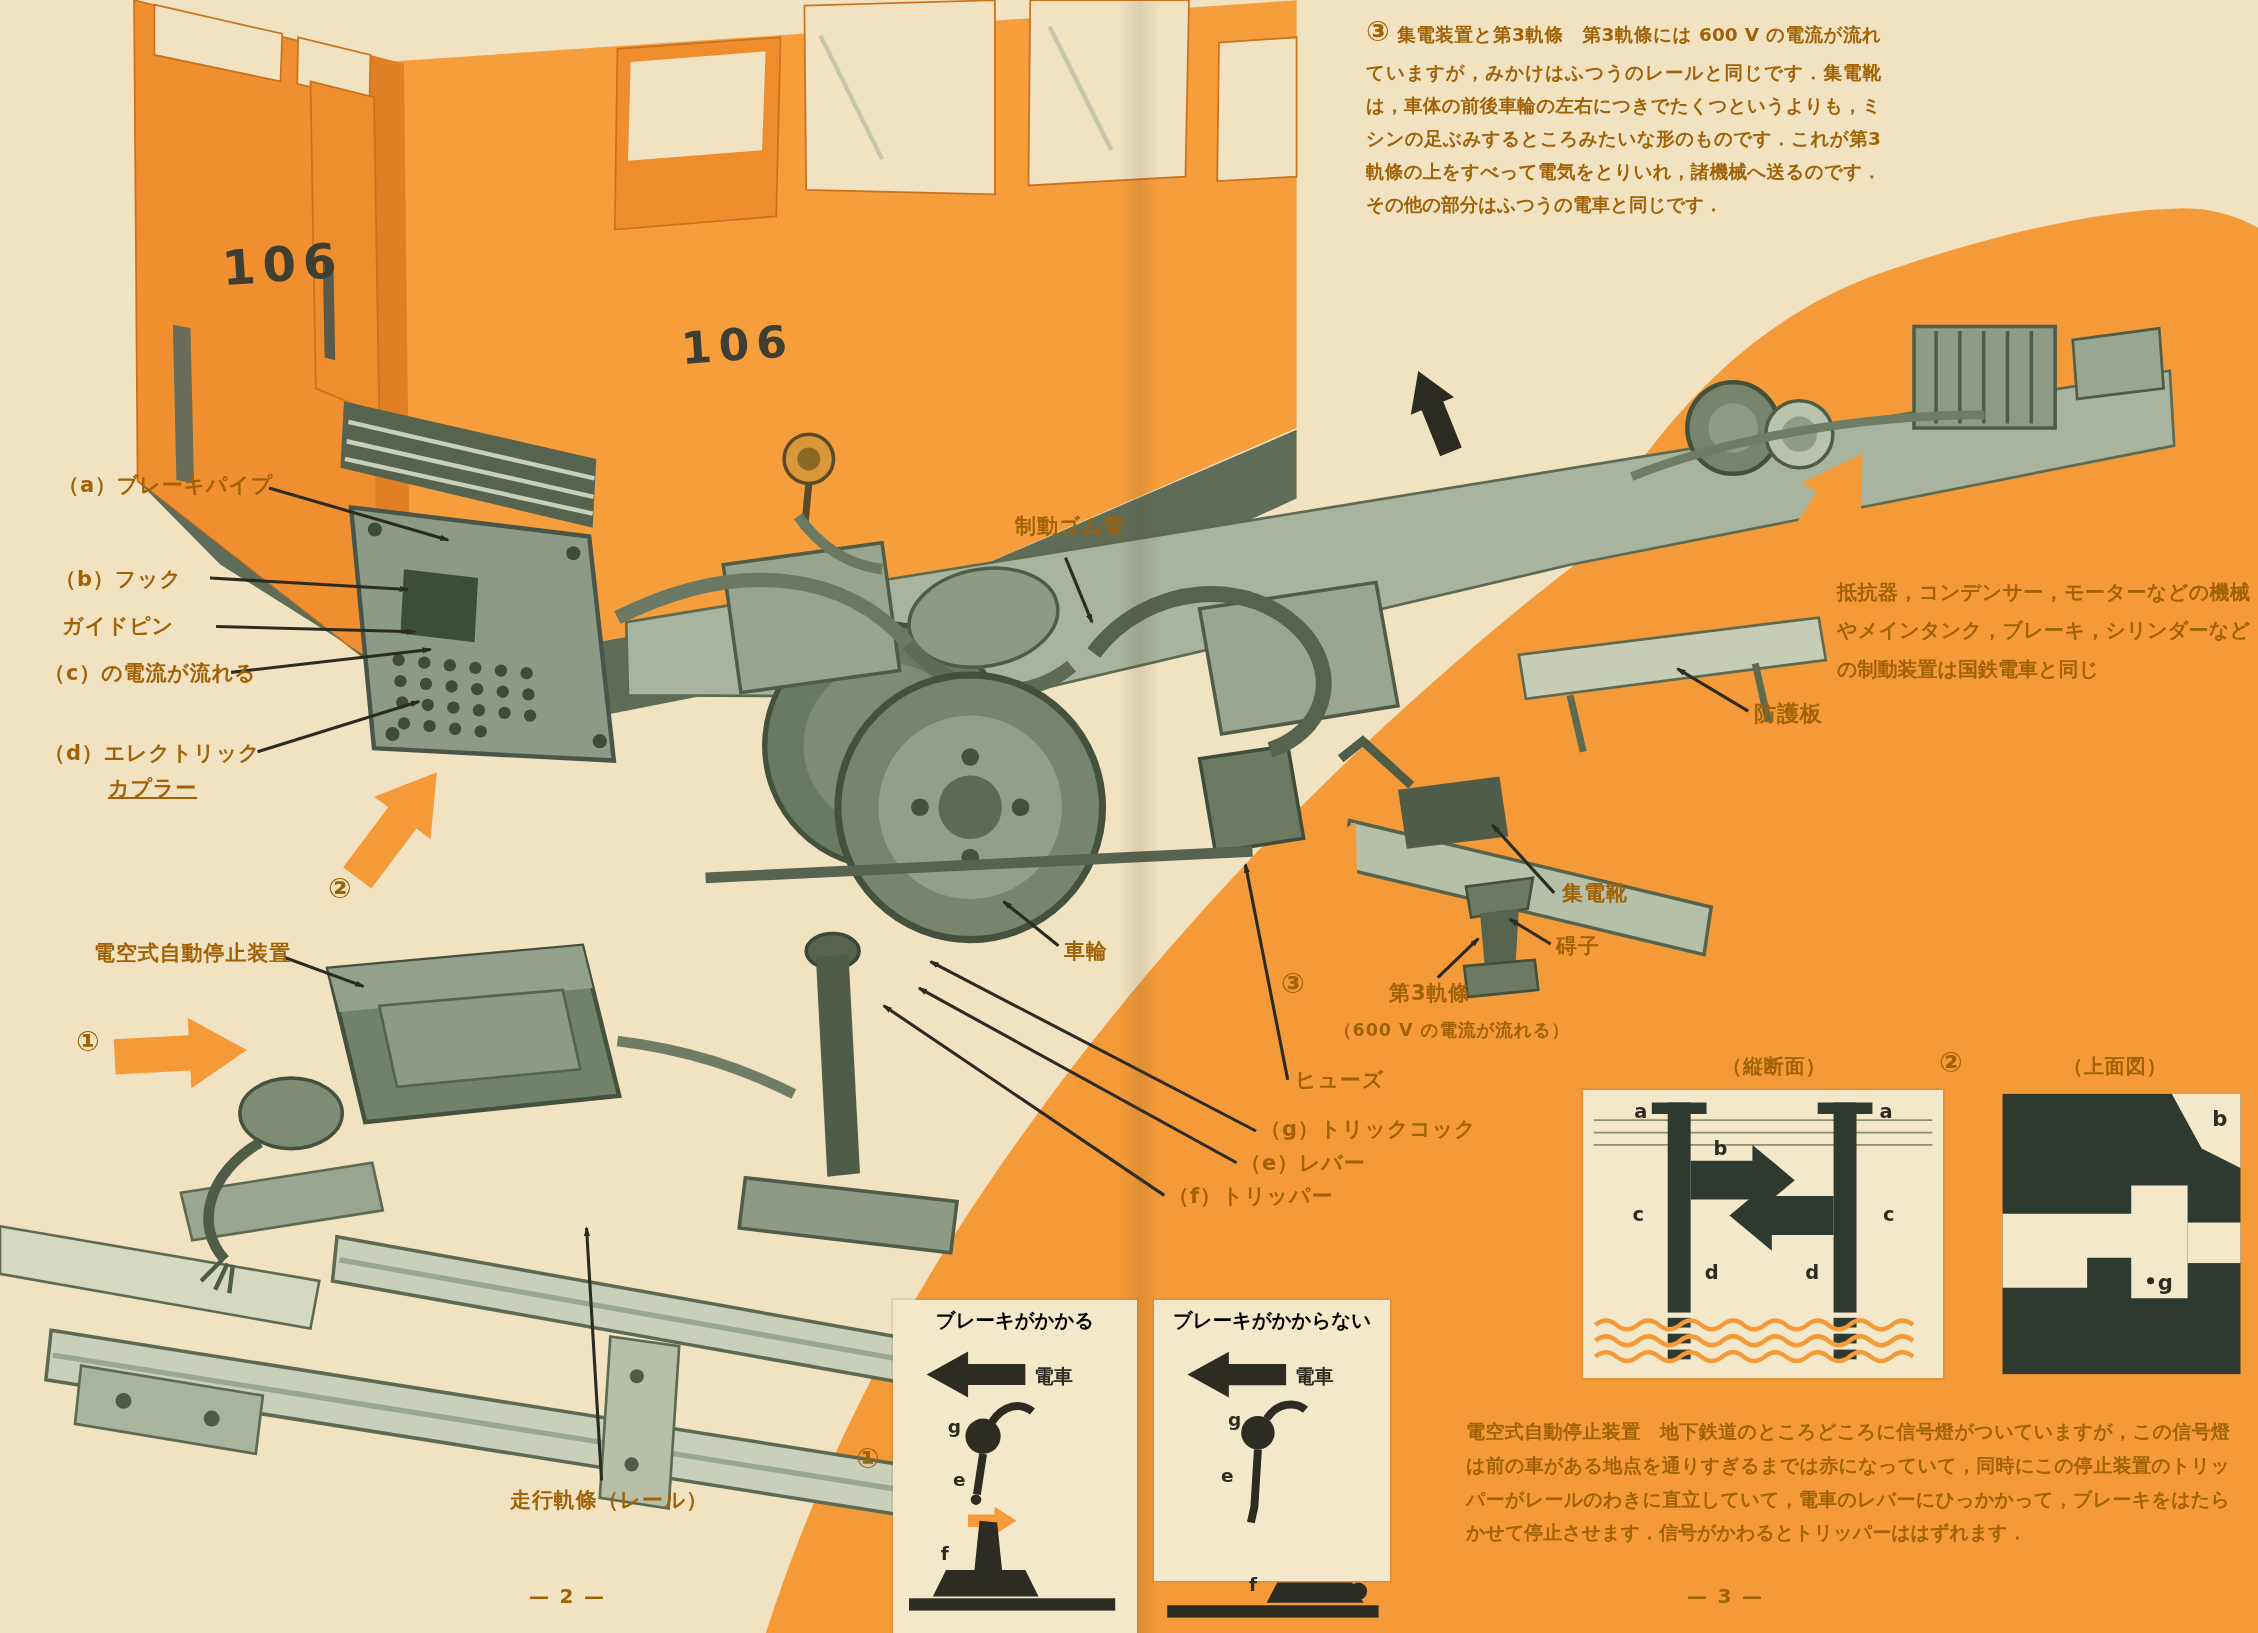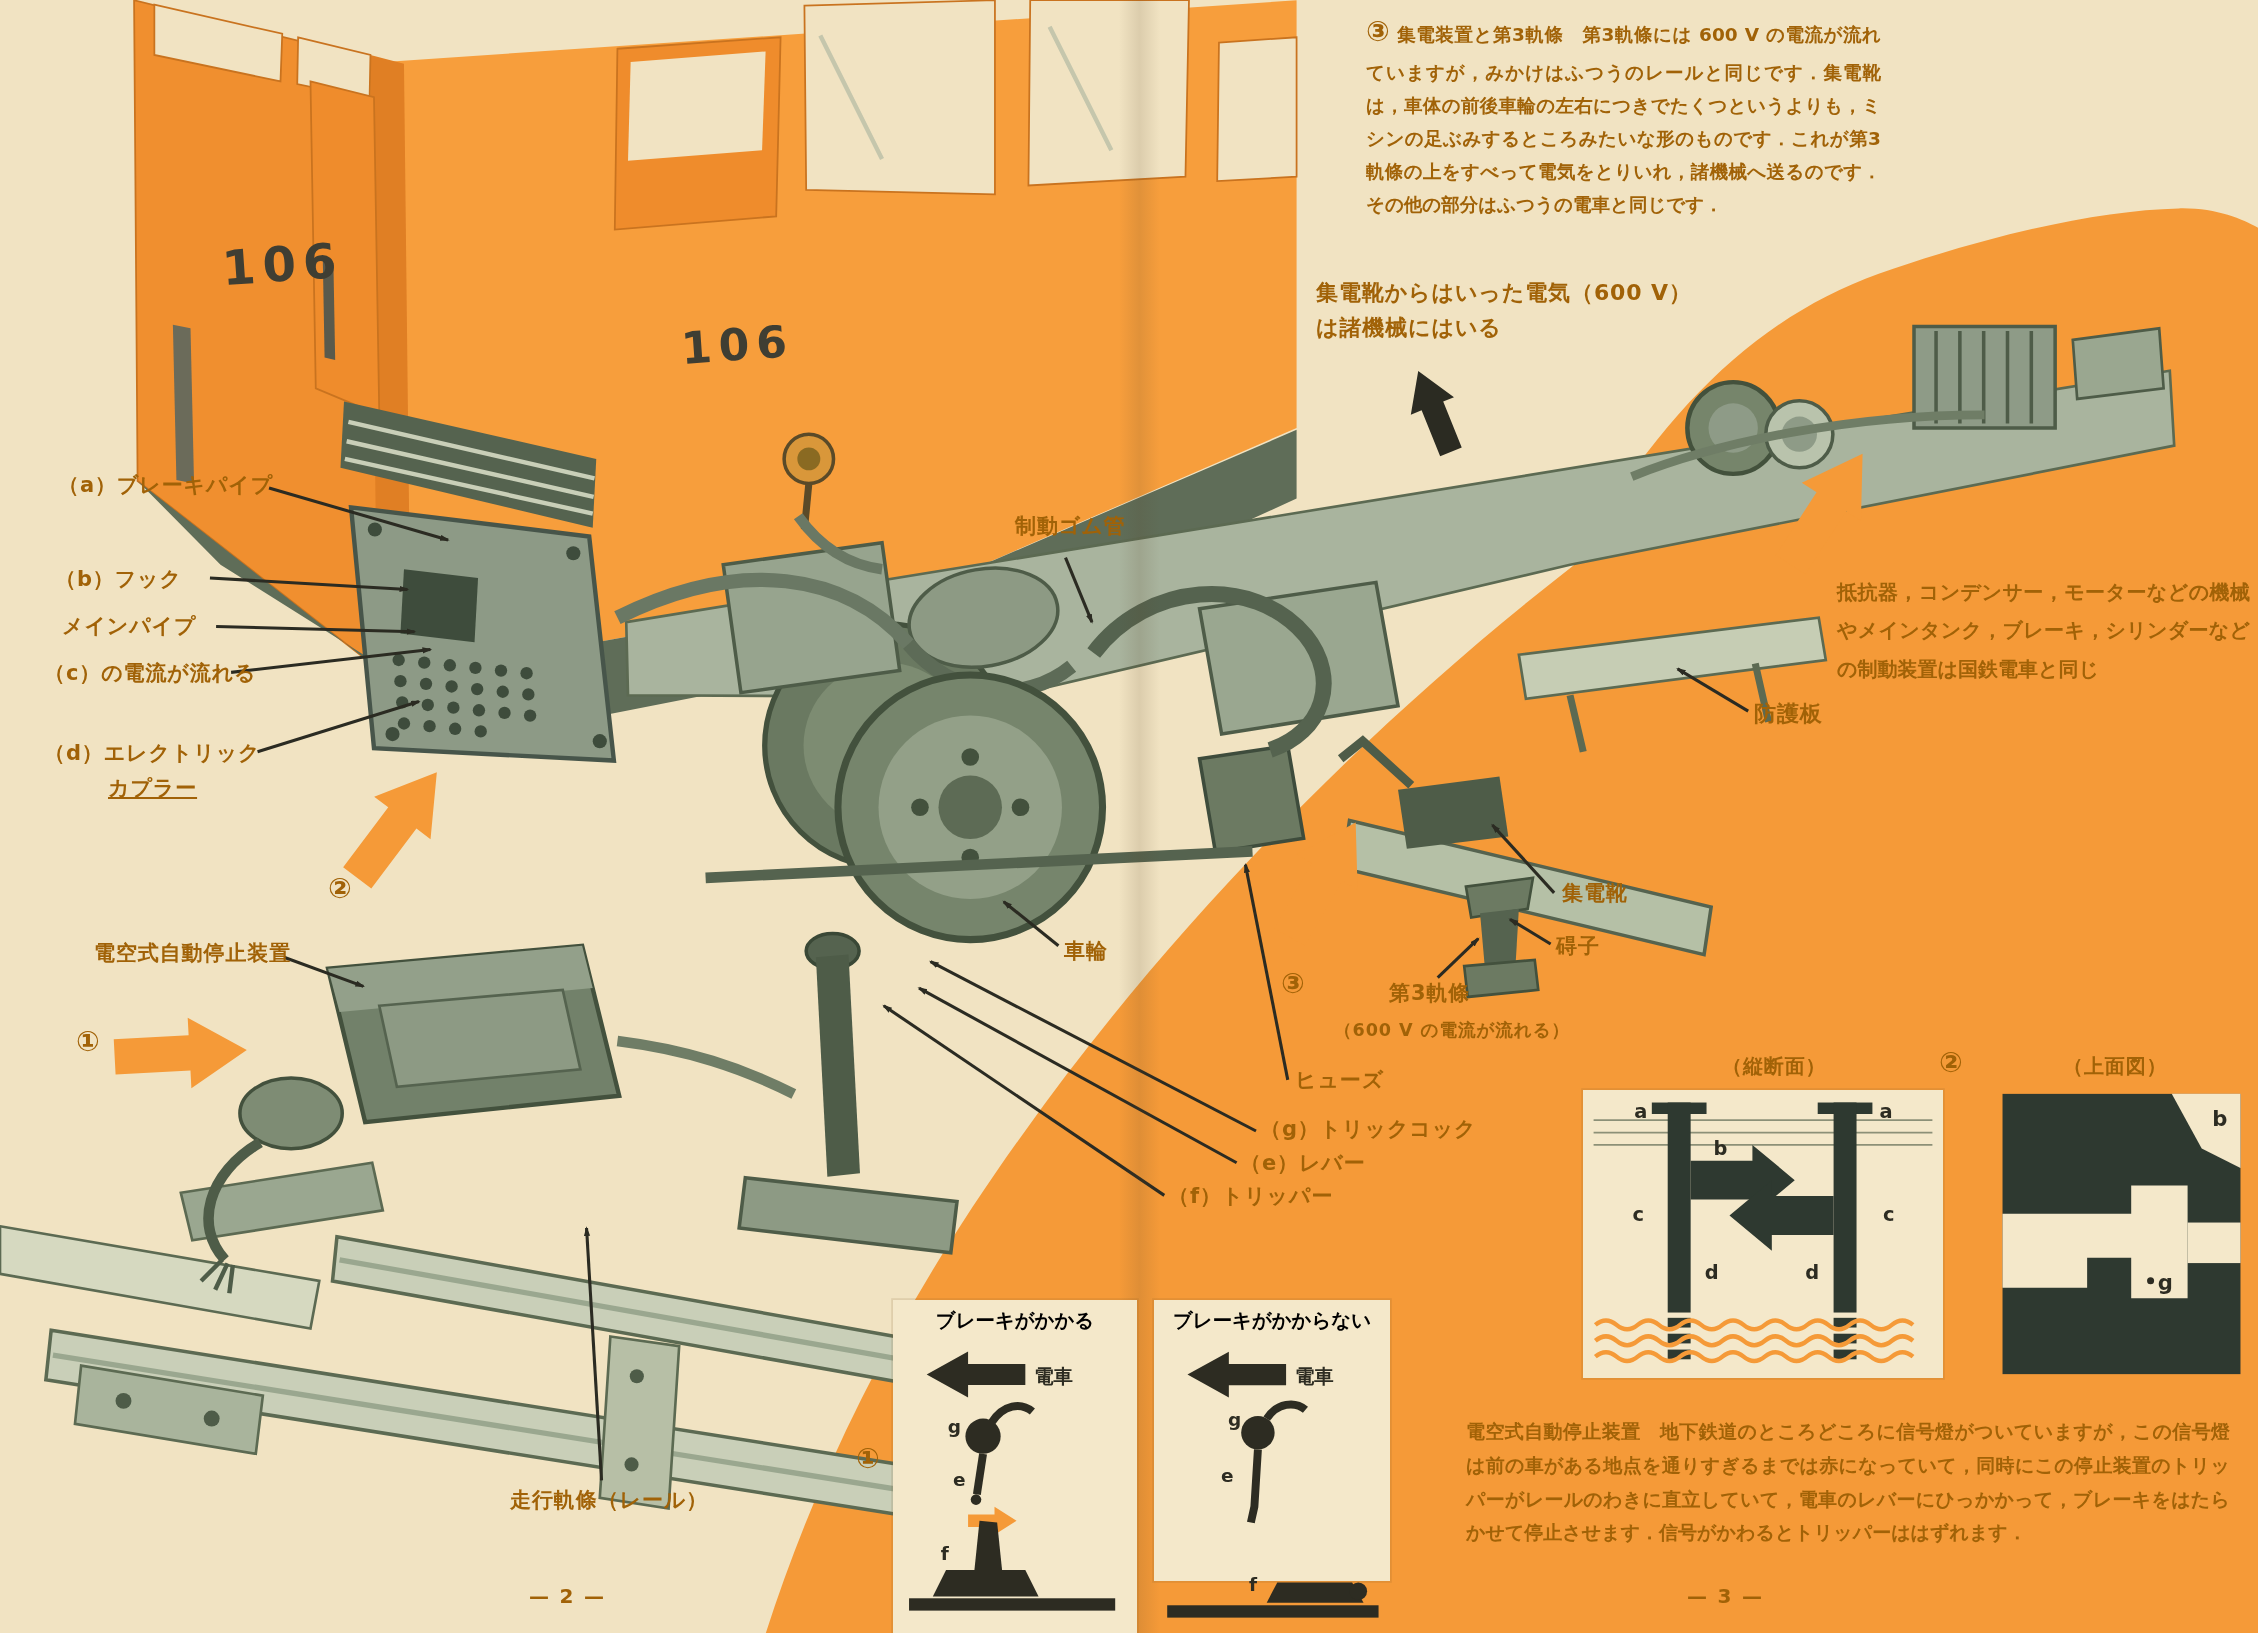--- a/index.html
+++ b/index.html
@@ -202,33 +202,29 @@
 <div class="gutter" style="left:1119px;"></div>
 
 <span class="txt carnum" style="left:222px;top:236px;font-size:48px;transform:rotate(-4deg);">106</span>
 <span class="txt carnum" style="left:681px;top:319px;font-size:44px;transform:rotate(-4deg);">106</span>
 
 <div class="txt para" style="left:1366px;top:7px;width:515px;">
   <span class="circnum">③</span>
   <b>集電装置と第3軌條</b>　<span>第3軌條には 600 V の電流が流れていますが，みかけはふつうのレールと同じです．集電靴は，車体の前後車輪の左右につきでたくつというよりも，ミシンの足ぶみするところみたいな形のものです．これが第3軌條の上をすべって電気をとりいれ，諸機械へ送るのです．その他の部分はふつうの電車と同じです．</span>
 </div>
 
-<div class="txt lbl" style="left:1316px;top:275px;font-size:22px;line-height:1.6;">
-  <div>集電靴からはいった電気（600 V）</div>
-  <div>は諸機械にはいる</div>
-</div>
 
 <div class="txt para" style="left:1837px;top:573px;width:413px;font-size:20px;line-height:1.92;font-weight:700;">抵抗器，コンデンサー，モーターなどの機械やメインタンク，ブレーキ，シリンダーなどの制動装置は国鉄電車と同じ</div>
 
 <span class="txt lbl" style="left:1754px;top:699px;font-size:22px;">防護板</span>
 
 
 <span class="txt lbl" style="left:58px;top:471px;">（a）ブレーキパイプ</span>
 <span class="txt lbl" style="left:55px;top:565px;">（b）フック</span>
-<span class="txt lbl" style="left:62px;top:612px;">メインパイプ</span>
+<span class="txt lbl" style="left:62px;top:612px;">ガイドピン</span>
 <span class="txt lbl" style="left:44px;top:659px;">（c）の電流が流れる</span>
 <span class="txt lbl" style="left:44px;top:739px;">（d）エレクトリック</span>
 <span class="txt lbl" style="left:108px;top:774px;text-decoration:underline;">カプラー</span>
 <span class="txt circnum" style="left:328px;top:872px;">②</span>
 <span class="txt lbl" style="left:94px;top:939px;">電空式自動停止装置</span>
 <span class="txt circnum" style="left:76px;top:1025px;">①</span>
 
 <span class="txt lbl" style="left:1015px;top:512px;">制動ゴム管</span>
 <span class="txt lbl" style="left:1064px;top:937px;">車輪</span>
 <span class="txt lbl" style="left:1295px;top:1066px;">ヒューズ</span>

